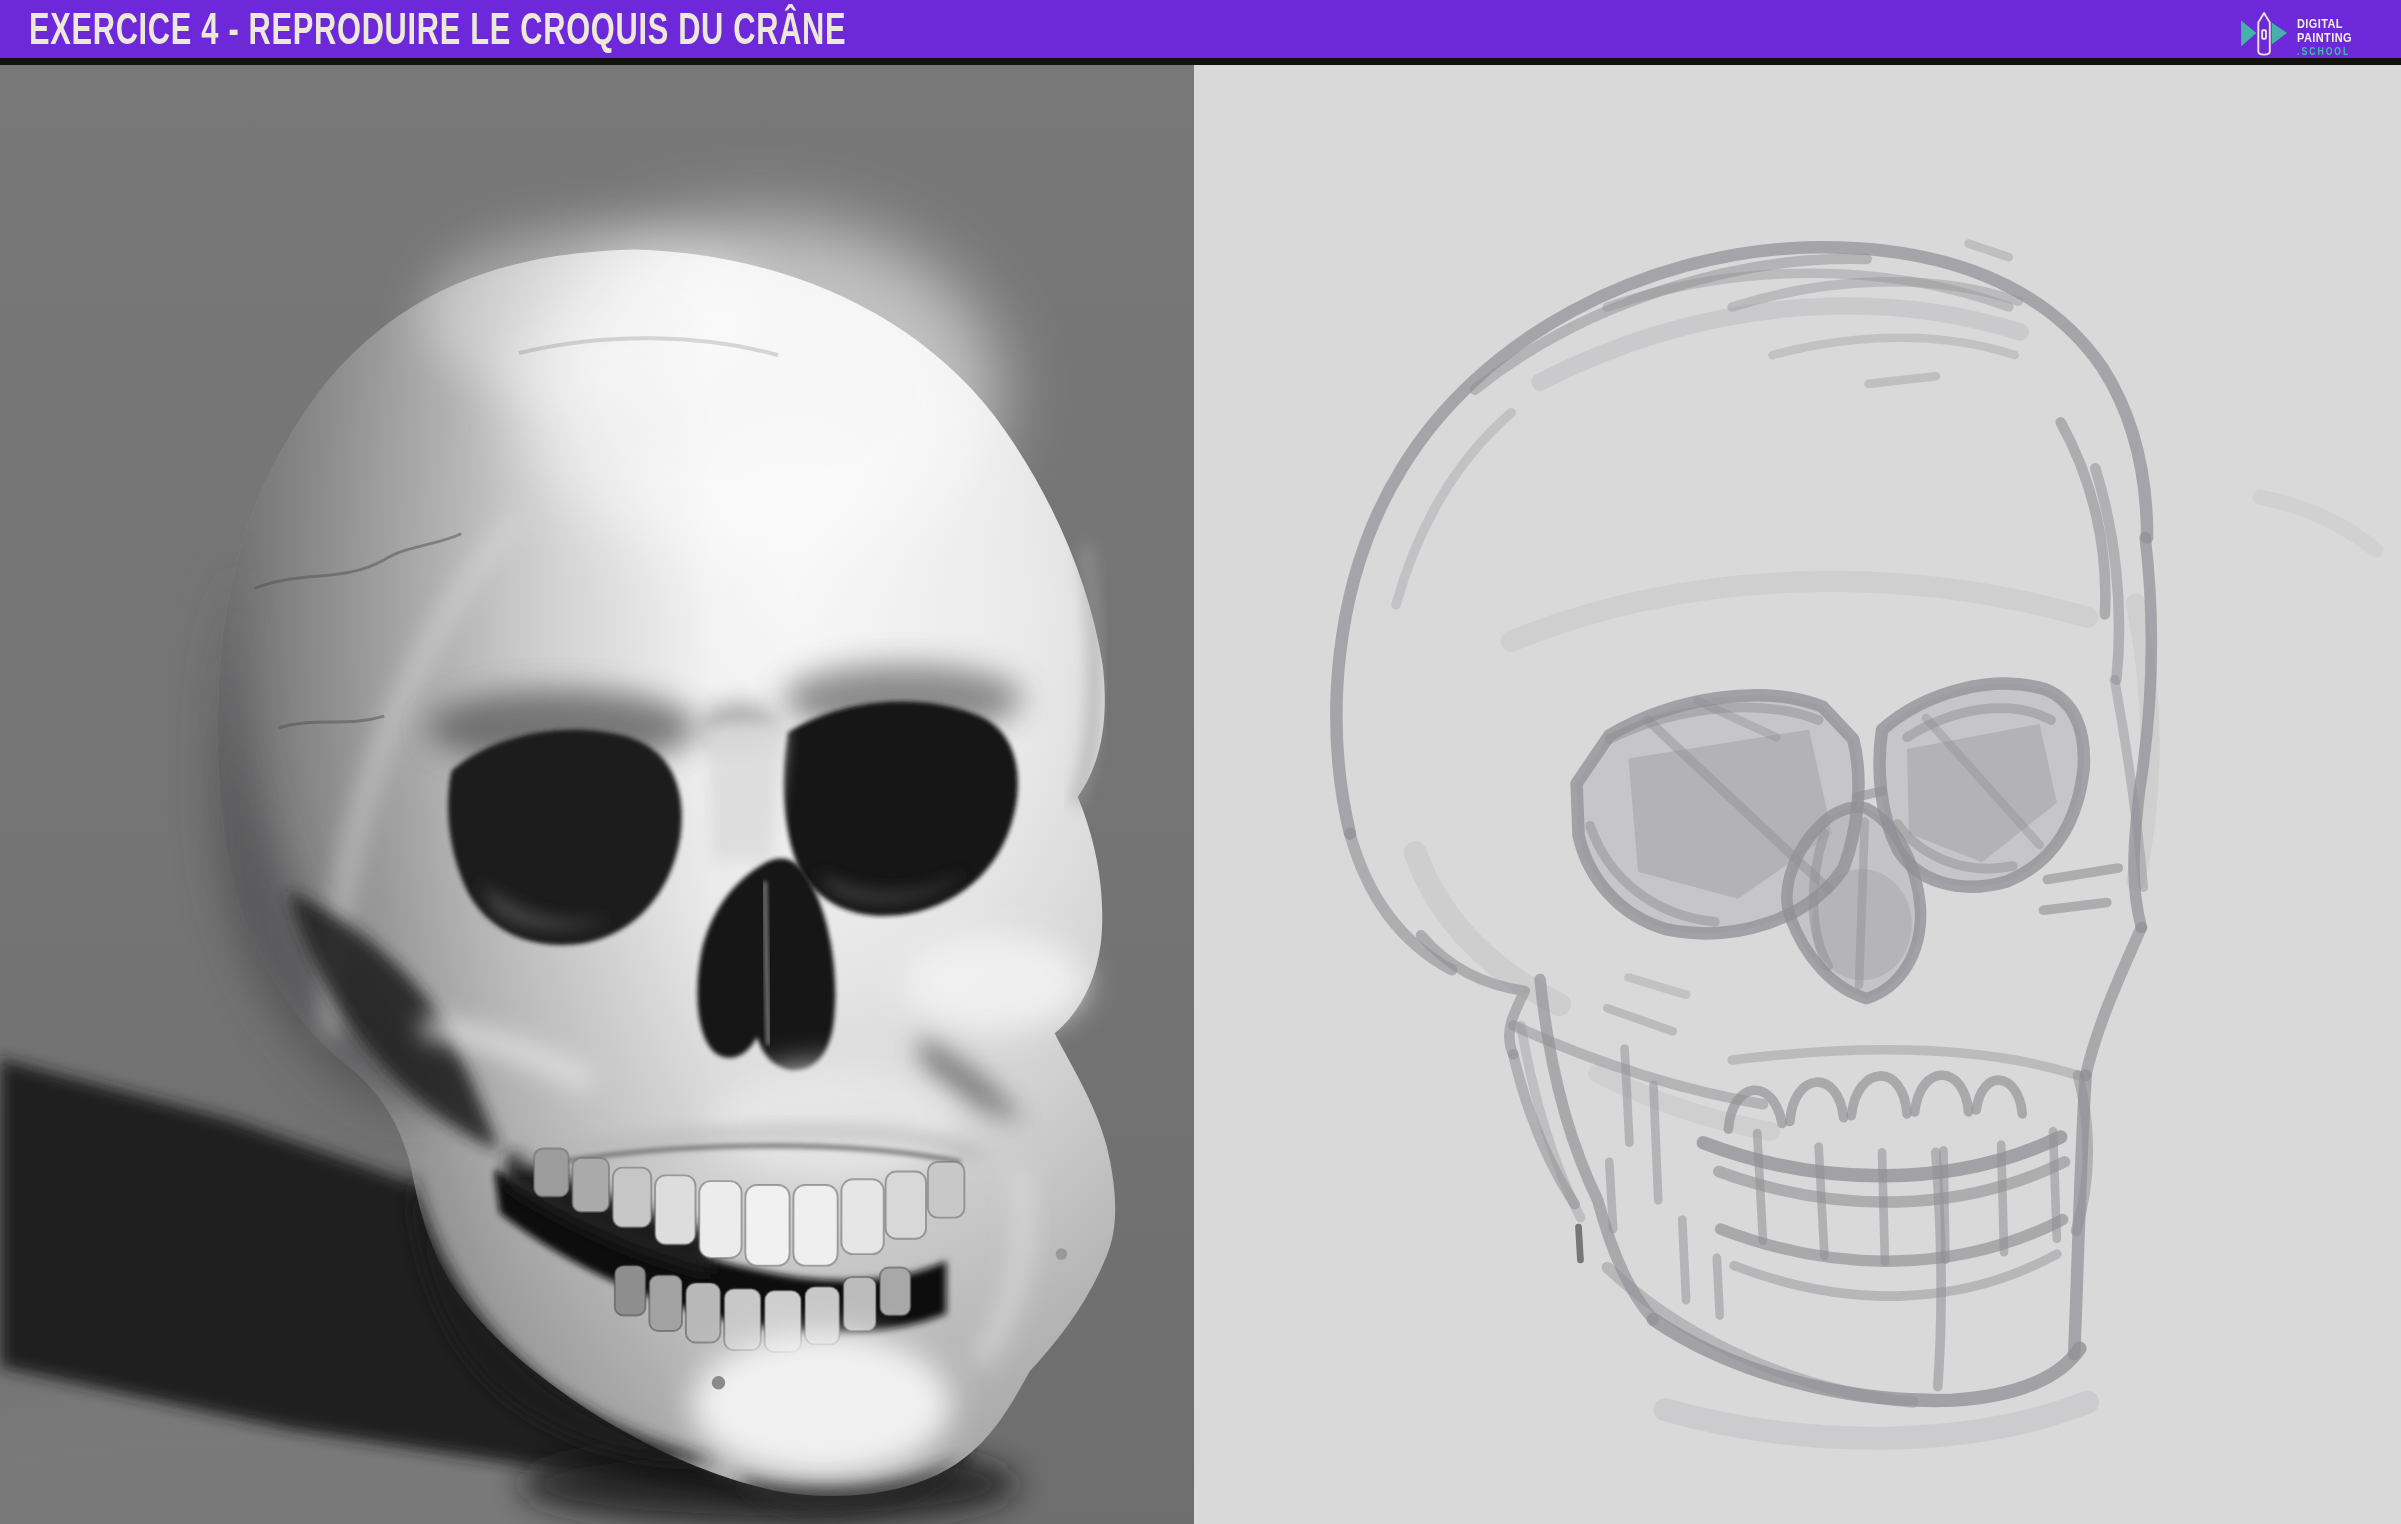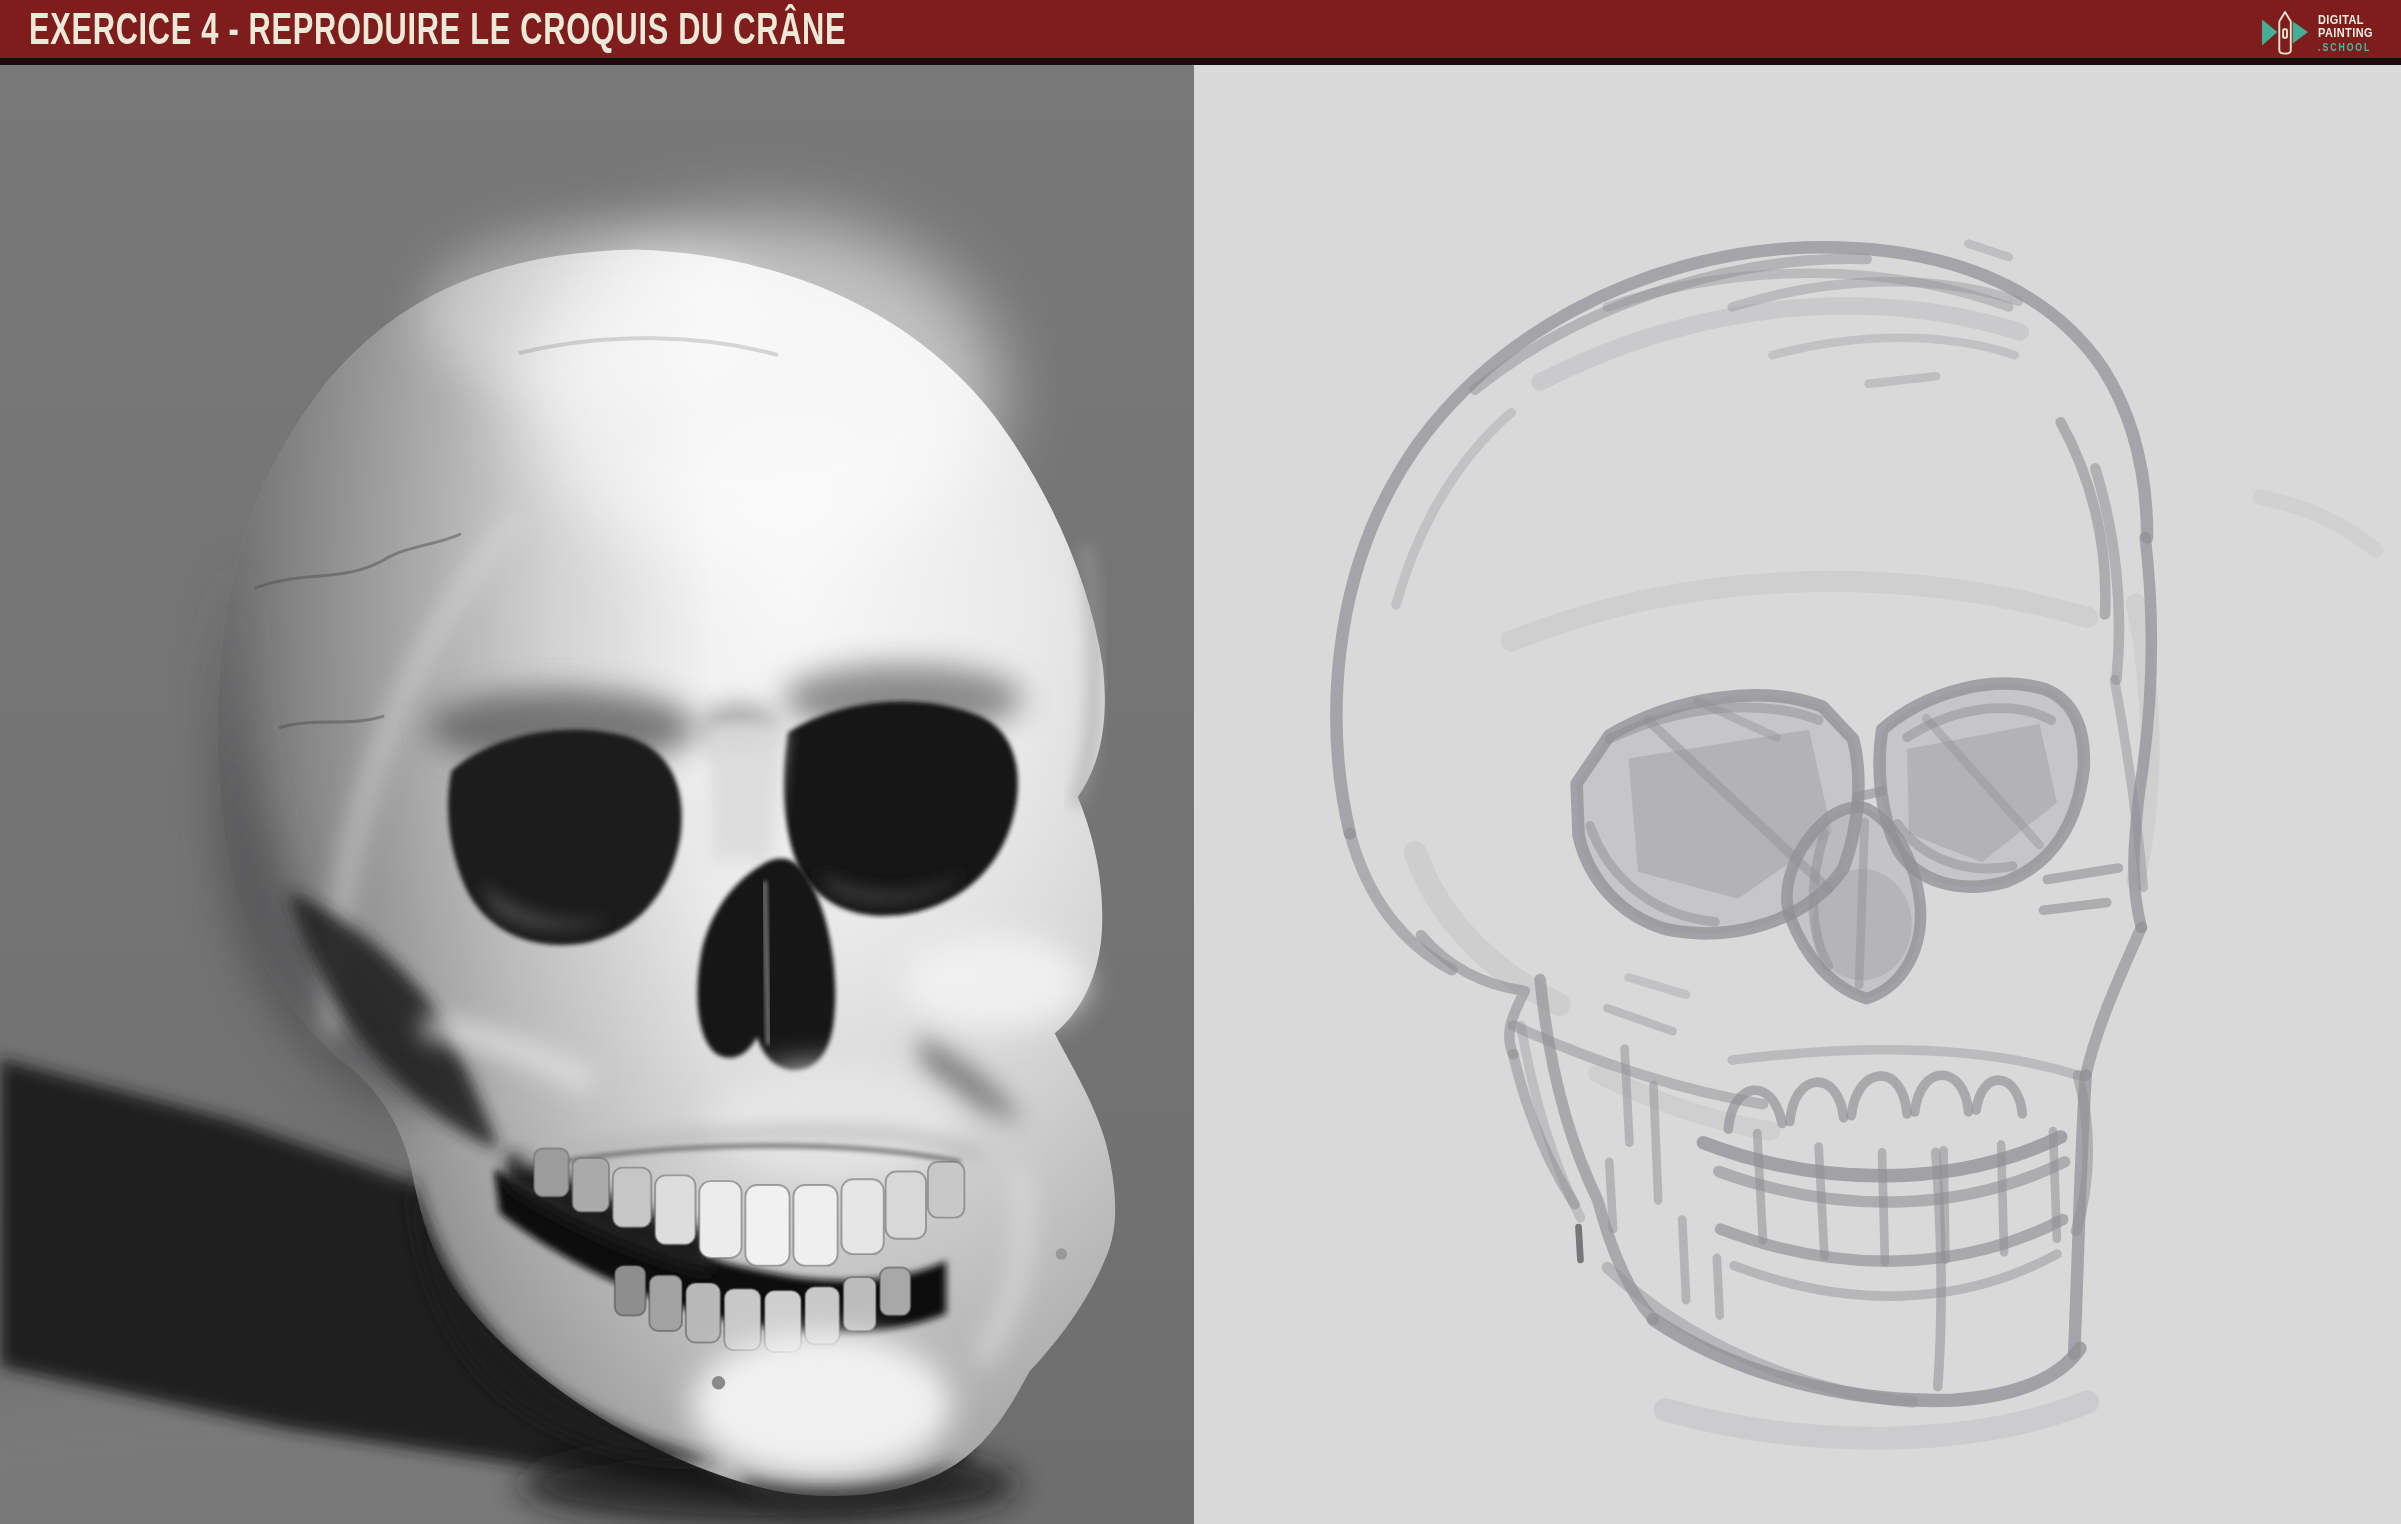--- a/index.html
+++ b/index.html
@@ -1,24 +1,24 @@
 <!DOCTYPE html>
 <html><head>
 <meta charset="utf-8">
 <style>
   html,body{margin:0;padding:0;background:#111;}
   #stage{position:relative;width:2402px;height:1525px;overflow:hidden;
          font-family:"Liberation Sans", sans-serif;}
   
   #header{position:absolute;left:0;top:0;width:2402px;height:58px;
-          background:#7f1d1d;display:flex;align-items:center;}
+          background:#6d28d9;display:flex;align-items:center;}
   #title{color:#ECE9D8;font-weight:700;font-size:44px;letter-spacing:1px;
          white-space:nowrap;margin-left:29px;}
   #title .squeeze{display:inline-block;transform:scaleX(0.70);transform-origin:0 55%;}
-  #logo{position:absolute;right:17px;top:8.6px;height:48px;display:flex;align-items:center;gap:6.7px;}
+  #logo{position:absolute;right:38px;top:8.6px;height:48px;display:flex;align-items:flex-end;gap:6.7px;}
   #logo .txt{display:flex;flex-direction:column;justify-content:center;line-height:1;}
   #logo .l1,#logo .l2{color:#F2EFE2;font-weight:700;font-size:13.4px;letter-spacing:0.5px;
         transform:scaleX(.82);transform-origin:0 50%;}
   #logo .l3{color:#3FC0A4;font-weight:700;font-size:10.6px;letter-spacing:2.4px;margin-top:1.9px;
         transform:scaleX(.82);transform-origin:0 50%;}
   
   .panel{position:absolute;top:65px;height:1459px;}
   #panel-left{left:0;width:1194px;background:#737373;}
   #panel-right{left:1194px;width:1208px;background:#D9D9D9;}
   svg{display:block}

